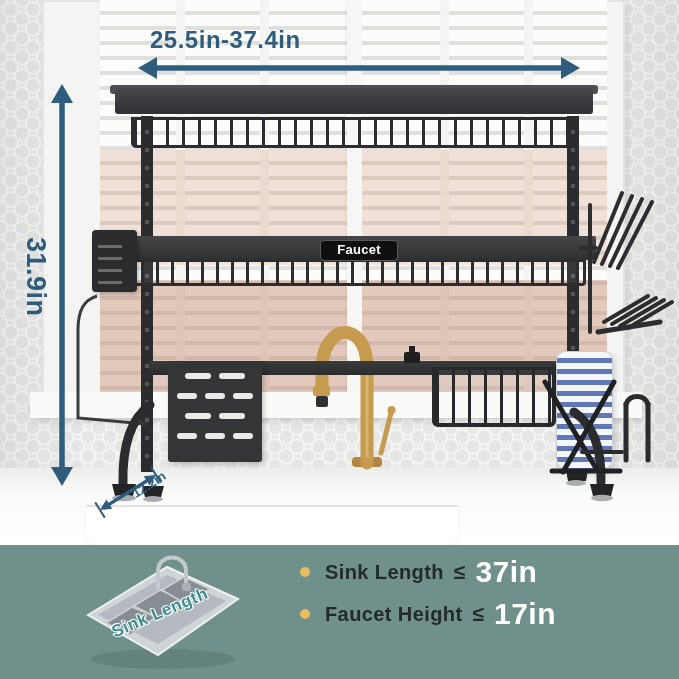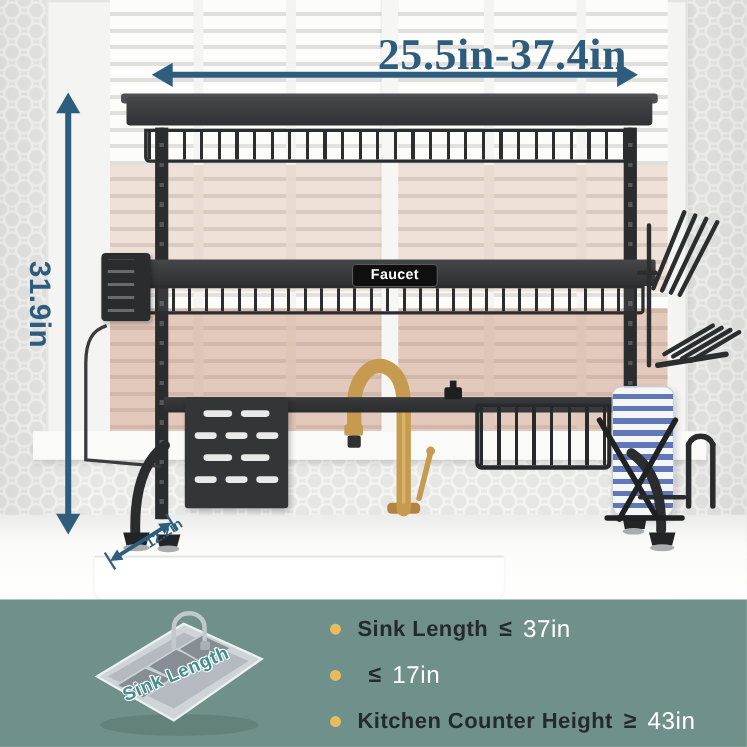--- a/index.html
+++ b/index.html
@@ -54,32 +54,32 @@
   .slot{width:26px;height:6px;background:#e9e9e7;border-radius:3px;}
   .slot.small{width:20px;}
   .basket-right{position:absolute;left:432px;top:367px;width:124px;height:60px;border:4px solid #28292b;border-top-width:3px;border-radius:2px 2px 6px 6px;
     background:repeating-linear-gradient(90deg,#28292b 0 3px,rgba(255,255,255,.05) 3px 16px);}
   .plates{position:absolute;left:556px;top:351px;width:57px;height:120px;border:1px solid #c6cdd6;border-radius:9px 9px 13px 13px;
     background:repeating-linear-gradient(180deg,#f4f6f8 0 6px,#6277b5 6px 11px);box-shadow:2px 3px 6px rgba(0,0,0,.15);}
   svg.layer{position:absolute;left:0;top:0;}
 
   
   .dim{color:#2d5c7c;font-weight:700;position:absolute;}
-  .width-label{left:150px;top:26px;width:420px;text-align:right;font-size:40px;letter-spacing:.5px;font-family:Liberation Serif, serif;}
+  .width-label{left:150px;top:26px;width:420px;text-align:left;font-size:24px;letter-spacing:.5px;}
   .height-label{left:-2px;top:262px;width:78px;height:28px;text-align:center;font-size:27px;transform:rotate(90deg);letter-spacing:.5px;}
   .depth-label{left:117px;top:477px;width:64px;text-align:center;font-size:13px;transform:rotate(-33deg);}
 
   
   .band{position:absolute;left:0;top:545px;width:679px;height:134px;background:#70918b;}
   .spec-list{position:absolute;left:300px;top:6px;display:flex;flex-direction:column;}
   .spec-row{display:flex;align-items:center;height:42px;}
   .bullet{width:10px;height:10px;border-radius:50%;background:#e7bc5e;margin-right:15px;flex:none;}
   .spec-label{font-size:20px;font-weight:600;color:#232a2c;letter-spacing:.4px;white-space:nowrap;}
   .spec-op{font-size:21px;font-weight:700;color:#232a2c;margin:0 10px;}
-  .spec-value{font-size:22px;font-weight:400;color:#ffffff;letter-spacing:.5px;}
+  .spec-value{font-size:30px;font-weight:700;color:#ffffff;letter-spacing:.5px;}
   .inset-sink{position:absolute;left:70px;top:4px;}
   .inset-caption{position:absolute;left:85px;top:58px;width:150px;text-align:center;transform:rotate(-23deg);
     color:#3f8e8e;font-size:17px;font-weight:800;letter-spacing:.5px;
     text-shadow:-1px 0 #fff,1px 0 #fff,0 -1px #fff,0 1px #fff,1px 1px #fff,-1px -1px #fff;}
 </style>
 </head>
 <body>
 
 <div id="stage">
 
@@ -237,25 +237,20 @@
 
     <div class="spec-list">
       <div class="spec-row">
         <span class="bullet"></span>
         <span class="spec-label">Sink Length</span>
         <span class="spec-op">≤</span>
         <span class="spec-value">37in</span>
       </div>
       <div class="spec-row">
         <span class="bullet"></span>
+        <span class="spec-label">Faucet Height</span>
         <span class="spec-op">≤</span>
         <span class="spec-value">17in</span>
       </div>
-      <div class="spec-row">
-        <span class="bullet"></span>
-        <span class="spec-label">Kitchen Counter Height</span>
-        <span class="spec-op">≥</span>
-        <span class="spec-value">43in</span>
-      </div>
     </div>
   </div>
 
 </div>
 
 </body></html>

